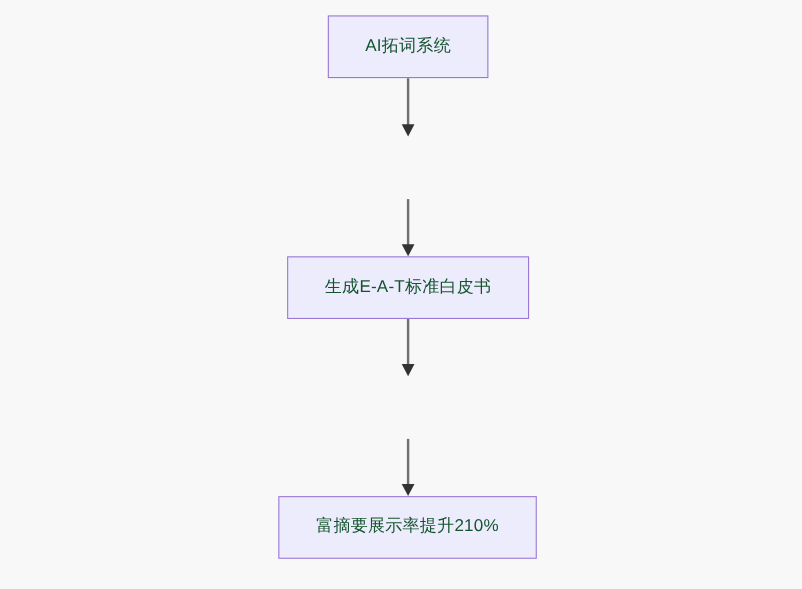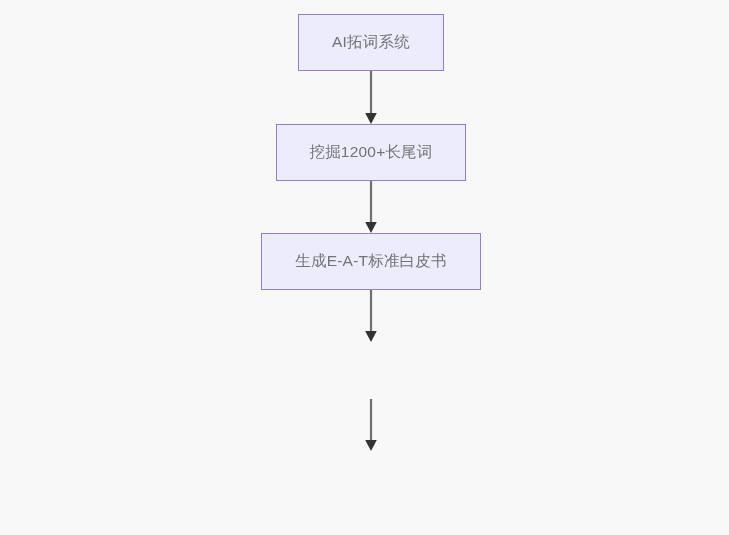--- a/index.html
+++ b/index.html
@@ -19,21 +19,21 @@
     height: 535px;
   }
   .node {
     position: absolute;
     box-sizing: border-box;
     background: #ececfd;
     border: 1.6px solid #9a79d6;
     display: flex;
     align-items: center;
     justify-content: center;
-    color: #737373;
+    color: #14532d;
     font-size: 15.5px;
     line-height: 1.2;
     letter-spacing: 0.2px;
     white-space: nowrap;
   }
   .node-label {
     display: block;
   }
   .edge {
     position: absolute;
@@ -73,23 +73,23 @@
     <svg width="20" height="52" viewBox="0 0 20 52">
       <line x1="10" y1="0" x2="10" y2="43" stroke="#707070" stroke-width="2.2"></line>
       <polygon points="10,52 4.2,41 15.8,41" fill="#333333"></polygon>
     </svg>
   </div>
 
   <div class="node" style="left:298px; top:14px; width:146px; height:57px;">
     <span class="node-label">AI拓词系统</span>
   </div>
 
-  <div class="node" style="left:276px; top:124px; width:190px; height:57px;">
-    <span class="node-label">挖掘1200+长尾词</span>
-  </div>
 
   <div class="node" style="left:261px; top:233px; width:220px; height:57px;">
     <span class="node-label">生成E-A-T标准白皮书</span>
   </div>
 
 
+  <div class="node" style="left:253px; top:451px; width:235px; height:57px;">
+    <span class="node-label">富摘要展示率提升210%</span>
+  </div>
 
 </div>
 
 </body></html>

